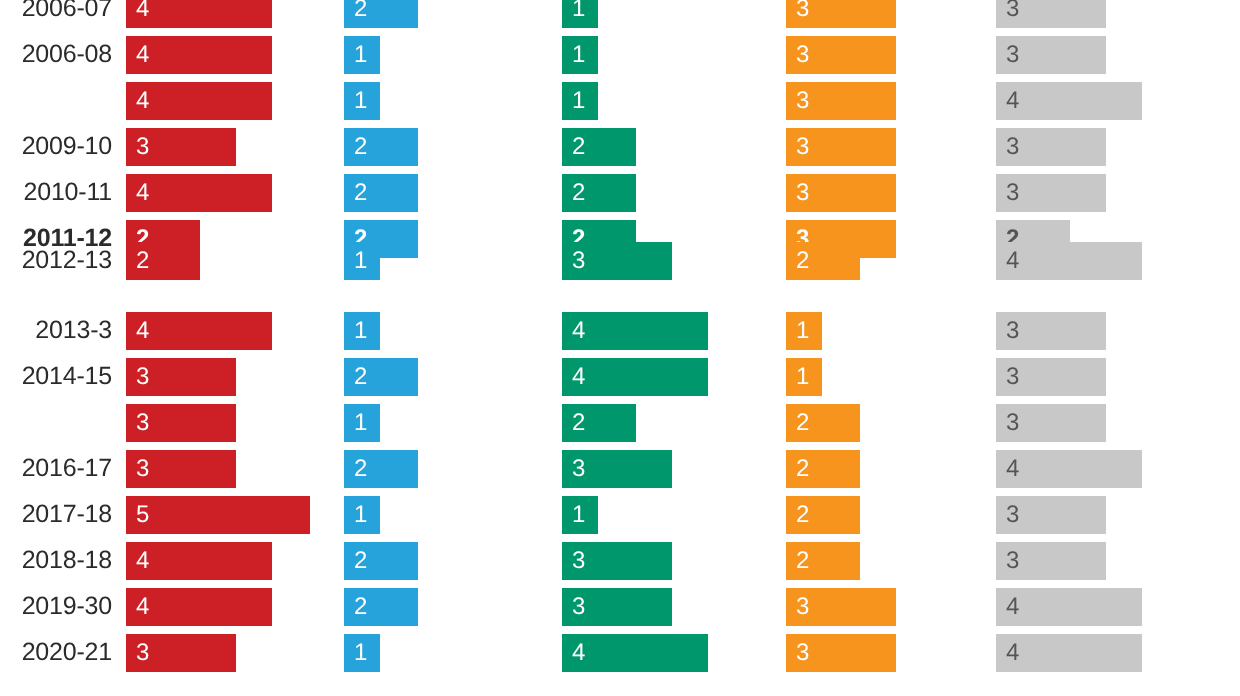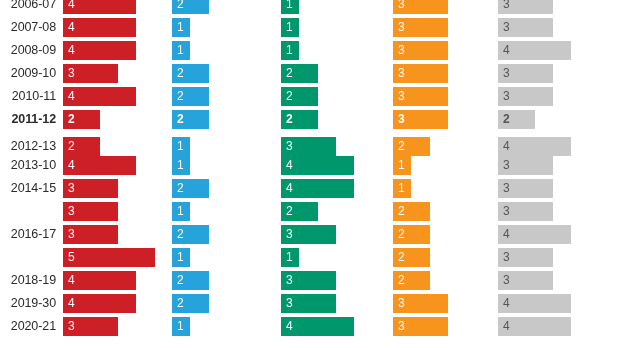--- a/index.html
+++ b/index.html
@@ -66,29 +66,28 @@
 <div id="chart">
     <div class="row" style="top: -5px;">
       <div class="row-label">2006-07</div>
       <div class="bar col-0" style="left: 63px; width: 73px;">4</div>
       <div class="bar col-1" style="left: 172px; width: 37px;">2</div>
       <div class="bar col-2" style="left: 281px; width: 18px;">1</div>
       <div class="bar col-3" style="left: 393px; width: 55px;">3</div>
       <div class="bar col-4 gray-bar" style="left: 498px; width: 55px;">3</div>
     </div>
     <div class="row" style="top: 18px;">
-      <div class="row-label">2007-08</div>
+      <div class="row-label">2006-08</div>
       <div class="bar col-0" style="left: 63px; width: 73px;">4</div>
       <div class="bar col-1" style="left: 172px; width: 18px;">1</div>
       <div class="bar col-2" style="left: 281px; width: 18px;">1</div>
       <div class="bar col-3" style="left: 393px; width: 55px;">3</div>
       <div class="bar col-4 gray-bar" style="left: 498px; width: 55px;">3</div>
     </div>
     <div class="row" style="top: 41px;">
-      <div class="row-label">2008-09</div>
       <div class="bar col-0" style="left: 63px; width: 73px;">4</div>
       <div class="bar col-1" style="left: 172px; width: 18px;">1</div>
       <div class="bar col-2" style="left: 281px; width: 18px;">1</div>
       <div class="bar col-3" style="left: 393px; width: 55px;">3</div>
       <div class="bar col-4 gray-bar" style="left: 498px; width: 73px;">4</div>
     </div>
     <div class="row" style="top: 64px;">
       <div class="row-label">2009-10</div>
       <div class="bar col-0" style="left: 63px; width: 55px;">3</div>
       <div class="bar col-1" style="left: 172px; width: 37px;">2</div>
@@ -105,30 +104,30 @@
       <div class="bar col-4 gray-bar" style="left: 498px; width: 55px;">3</div>
     </div>
     <div class="row" style="top: 110px; font-weight: bold;">
       <div class="row-label">2011-12</div>
       <div class="bar col-0" style="left: 63px; width: 37px;">2</div>
       <div class="bar col-1" style="left: 172px; width: 37px;">2</div>
       <div class="bar col-2" style="left: 281px; width: 37px;">2</div>
       <div class="bar col-3" style="left: 393px; width: 55px;">3</div>
       <div class="bar col-4 gray-bar" style="left: 498px; width: 37px;">2</div>
     </div>
-    <div class="row" style="top: 137px; text-decoration: underline;">
+    <div class="row" style="top: 121px; text-decoration: underline;">
       <div class="row-label">2012-13</div>
       <div class="bar col-0" style="left: 63px; width: 37px;">2</div>
       <div class="bar col-1" style="left: 172px; width: 18px;">1</div>
       <div class="bar col-2" style="left: 281px; width: 55px;">3</div>
       <div class="bar col-3" style="left: 393px; width: 37px;">2</div>
       <div class="bar col-4 gray-bar" style="left: 498px; width: 73px;">4</div>
     </div>
     <div class="row" style="top: 156px;">
-      <div class="row-label">2013-10</div>
+      <div class="row-label">2013-3</div>
       <div class="bar col-0" style="left: 63px; width: 73px;">4</div>
       <div class="bar col-1" style="left: 172px; width: 18px;">1</div>
       <div class="bar col-2" style="left: 281px; width: 73px;">4</div>
       <div class="bar col-3" style="left: 393px; width: 18px;">1</div>
       <div class="bar col-4 gray-bar" style="left: 498px; width: 55px;">3</div>
     </div>
     <div class="row" style="top: 179px;">
       <div class="row-label">2014-15</div>
       <div class="bar col-0" style="left: 63px; width: 55px;">3</div>
       <div class="bar col-1" style="left: 172px; width: 37px;">2</div>
@@ -145,28 +144,29 @@
     </div>
     <div class="row" style="top: 225px;">
       <div class="row-label">2016-17</div>
       <div class="bar col-0" style="left: 63px; width: 55px;">3</div>
       <div class="bar col-1" style="left: 172px; width: 37px;">2</div>
       <div class="bar col-2" style="left: 281px; width: 55px;">3</div>
       <div class="bar col-3" style="left: 393px; width: 37px;">2</div>
       <div class="bar col-4 gray-bar" style="left: 498px; width: 73px;">4</div>
     </div>
     <div class="row" style="top: 248px;">
+      <div class="row-label">2017-18</div>
       <div class="bar col-0" style="left: 63px; width: 92px;">5</div>
       <div class="bar col-1" style="left: 172px; width: 18px;">1</div>
       <div class="bar col-2" style="left: 281px; width: 18px;">1</div>
       <div class="bar col-3" style="left: 393px; width: 37px;">2</div>
       <div class="bar col-4 gray-bar" style="left: 498px; width: 55px;">3</div>
     </div>
     <div class="row" style="top: 271px;">
-      <div class="row-label">2018-19</div>
+      <div class="row-label">2018-18</div>
       <div class="bar col-0" style="left: 63px; width: 73px;">4</div>
       <div class="bar col-1" style="left: 172px; width: 37px;">2</div>
       <div class="bar col-2" style="left: 281px; width: 55px;">3</div>
       <div class="bar col-3" style="left: 393px; width: 37px;">2</div>
       <div class="bar col-4 gray-bar" style="left: 498px; width: 55px;">3</div>
     </div>
     <div class="row" style="top: 294px;">
       <div class="row-label">2019-30</div>
       <div class="bar col-0" style="left: 63px; width: 73px;">4</div>
       <div class="bar col-1" style="left: 172px; width: 37px;">2</div>

